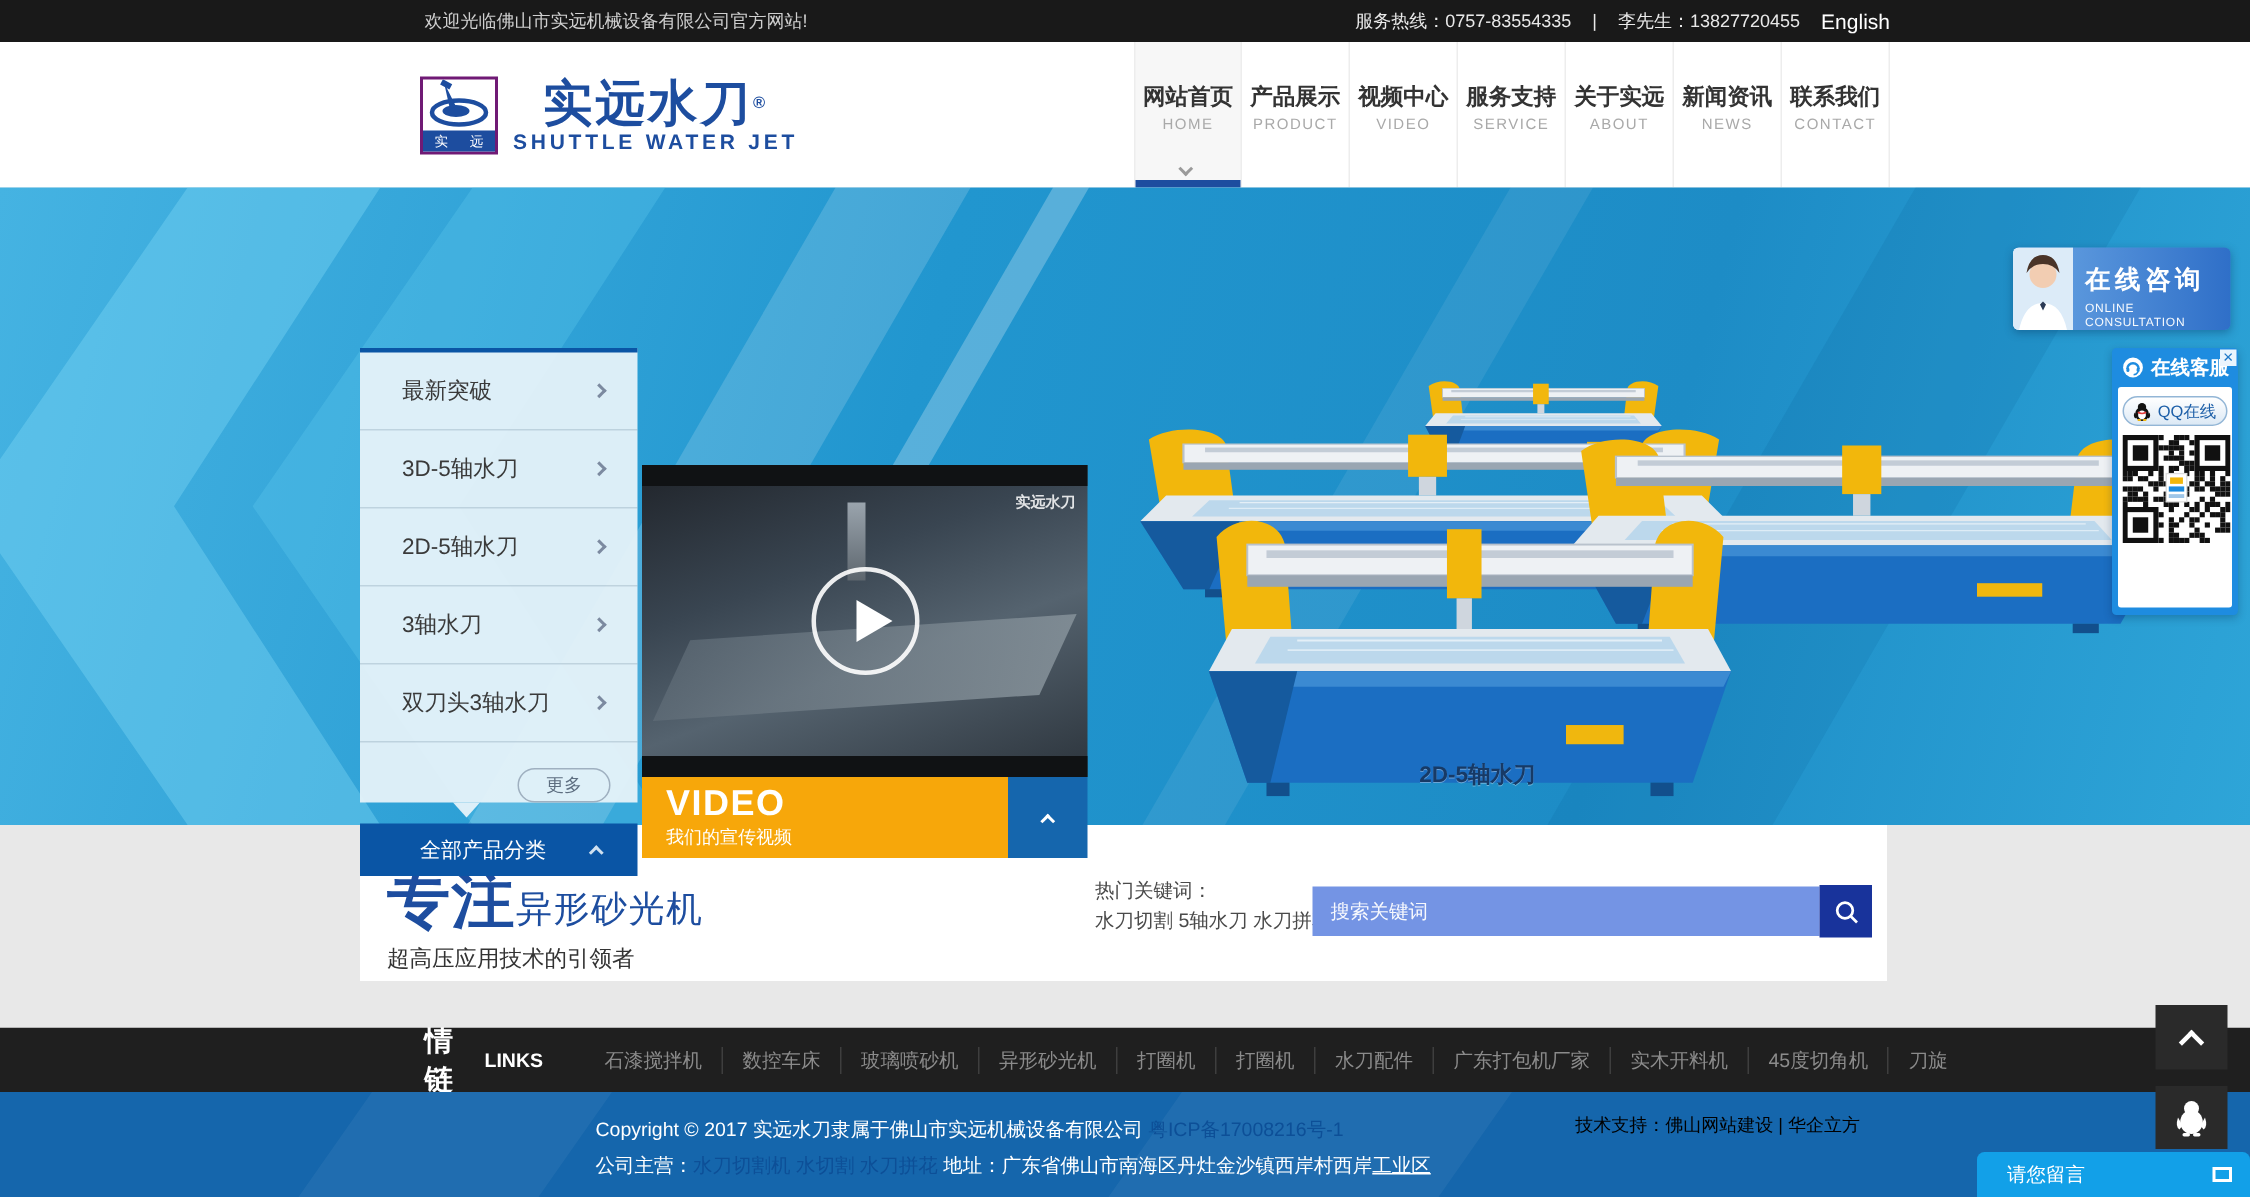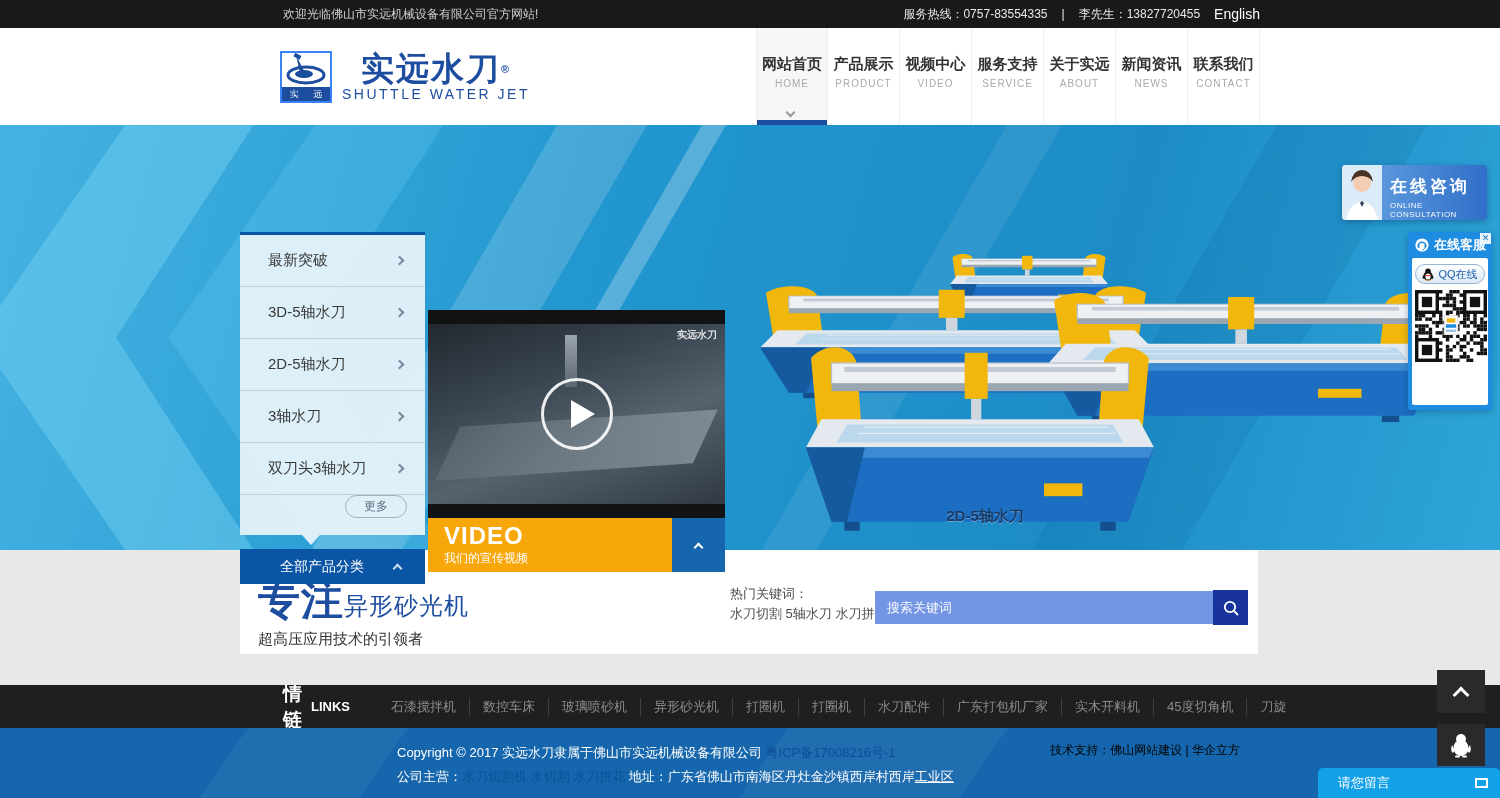--- a/index.html
+++ b/index.html
@@ -11,28 +11,28 @@
   
   .topbar { height:28px; background:#191919; color:#cfcfcf; font-size:12px; }
   .topbar .shell { display:flex; align-items:center; justify-content:space-between; padding:0 0 0 43px; }
   .topbar .right { display:flex; align-items:center; gap:14px; color:#e9e9e9; }
   .topbar .english { color:#ffffff; font-size:14px; text-decoration:none; cursor:pointer; }
 
   
   .header { height:97px; background:#ffffff; }
   .header .shell { display:flex; align-items:center; justify-content:space-between; padding-left:40px; }
   .logo { display:flex; align-items:center; cursor:pointer; }
-  .logo-mark { width:52px; height:52px; border:2px solid #3b82f6; background:#fff; position:relative; }
+  .logo-mark { width:52px; height:52px; border:2px solid #701a75; background:#fff; position:relative; }
   .logo-mark svg { display:block; }
   .logo-seal { position:absolute; left:0; right:0; bottom:0; height:14px; background:#1d4d9f; color:#fff;
                font-size:9px; letter-spacing:6px; text-align:center; line-height:14px; padding-left:6px; }
   .logo-text { margin-left:10px; color:#1d4d9f; position:relative; }
   .logo-name { font-size:33px; font-weight:bold; letter-spacing:2px; line-height:34px;text-align:center; }
   .logo-reg { font-size:11px; vertical-align:top; }
-  .logo-en { font-size:14px; font-weight:normal; letter-spacing:2.5px; }
+  .logo-en { font-size:14px; font-weight:bold; letter-spacing:2.5px; }
 
   .nav { display:flex; height:97px; }
   .nav-item { width:72px; height:97px; text-align:center; padding-top:27px; position:relative;
               border-right:1px solid #ededed; cursor:pointer; }
   .nav-item:first-child { border-left:1px solid #ededed; }
   .nav-zh { font-size:15px; font-weight:bold; color:#333; }
   .nav-en { font-size:10px; color:#a9a9a9; margin-top:4px; letter-spacing:1px; }
   .nav-item.active { background:#f7f7f7; }
   .nav-item.active::after { content:""; position:absolute; left:0; right:0; bottom:0; height:5px; background:#1d4d9f; }
   .nav-caret { position:absolute; left:50%; bottom:9px; width:7px; height:7px; margin-left:-5px;
@@ -55,21 +55,21 @@
   .machine-label { position:absolute; left:880px; top:382px; width:210px; text-align:center;
                    font-size:15px; font-weight:bold; color:#173a66; text-shadow:0 1px 0 rgba(255,255,255,.35); }
 
   
   .side { position:absolute; left:240px; top:107px; width:185px; z-index:6; }
   .side-panel { background:rgba(230,242,249,.95); border-top:3px solid #0a55a5; }
   .side-item { height:52px; display:flex; align-items:center; justify-content:space-between;
                padding:0 22px 0 28px; font-size:15px; color:#3a3a3a; cursor:pointer;
                border-bottom:1px solid rgba(120,145,165,.30); }
   .chev-r { width:7px; height:7px; border-right:2px solid #7c8aa0; border-top:2px solid #7c8aa0; transform:rotate(45deg); }
-  .side-more-row { height:40px; display:flex; align-items:flex-start; justify-content:flex-end; padding-right:18px; }
+  .side-more-row { height:40px; display:flex; align-items:flex-end; justify-content:flex-end; padding-right:18px; }
   .side-more { width:62px; height:23px; border:1px solid #9fb0c0; border-radius:12px; background:transparent;
                color:#5d6e80; font-size:12px; cursor:pointer; }
   .side-pointer { width:0; height:0; margin-left:62px; border-left:9px solid transparent; border-right:9px solid transparent;
                   border-top:10px solid rgba(230,242,249,.95); }
   .side-foot { margin-top:4px; height:35px; background:#0a55a5; color:#fff; display:flex; align-items:center;
                justify-content:space-between; padding:0 24px 0 40px; font-size:14px; cursor:pointer; }
   .chev-u { width:7px; height:7px; border-right:2px solid #cfe0f0; border-top:2px solid #cfe0f0; transform:rotate(-45deg); margin-top:4px; }
 
   
   .video { position:absolute; left:428px; top:185px; width:297px; z-index:6; }
@@ -126,21 +126,21 @@
   .searchbox input { width:338px; height:33px; background:#7494e4; border:0; outline:none; color:#fff;
                      font-size:13px; padding:0 12px; font-family:inherit; }
   .searchbox input::placeholder { color:#fff; opacity:.95; }
   .search-btn { width:35px; height:35px; margin-top:-1px; background:#18339b; border:0; cursor:pointer;
                 display:flex; align-items:center; justify-content:center; }
 
   
   .linksband { height:43px; background:#1f1f1f; }
   .linksband .shell { display:flex; align-items:center; padding-left:43px; }
   .lb-zh { color:#fff; font-size:19px; font-weight:bold; letter-spacing:1px; }
-  .lb-en { color:#fff; font-size:13px; font-weight:bold; margin-left:8px; }
+  .lb-en { color:#fff; font-size:13px; font-weight:bold; margin-left:20px; }
   .lb-list { display:flex; align-items:center; margin-left:28px; list-style:none; }
   .lb-list li { font-size:13px; color:#8b8b8b; padding:0 13px; cursor:pointer; white-space:nowrap; }
   .lb-list li + li { border-left:1px solid #3e3e3e; }
 
   
   .footer { position:relative; height:70px; background:#1566ac; overflow:hidden; }
   .f-streak { position:absolute; top:-20px; height:120px; transform:skewX(-35deg); background:rgba(255,255,255,.05); }
   .fs1 { left:220px; width:160px; } .fs2 { left:760px; width:220px; }
   .footer .shell { z-index:1; }
   .f-lines { position:absolute; left:157px; top:13px; font-size:13px; color:#fff; line-height:24px; }

